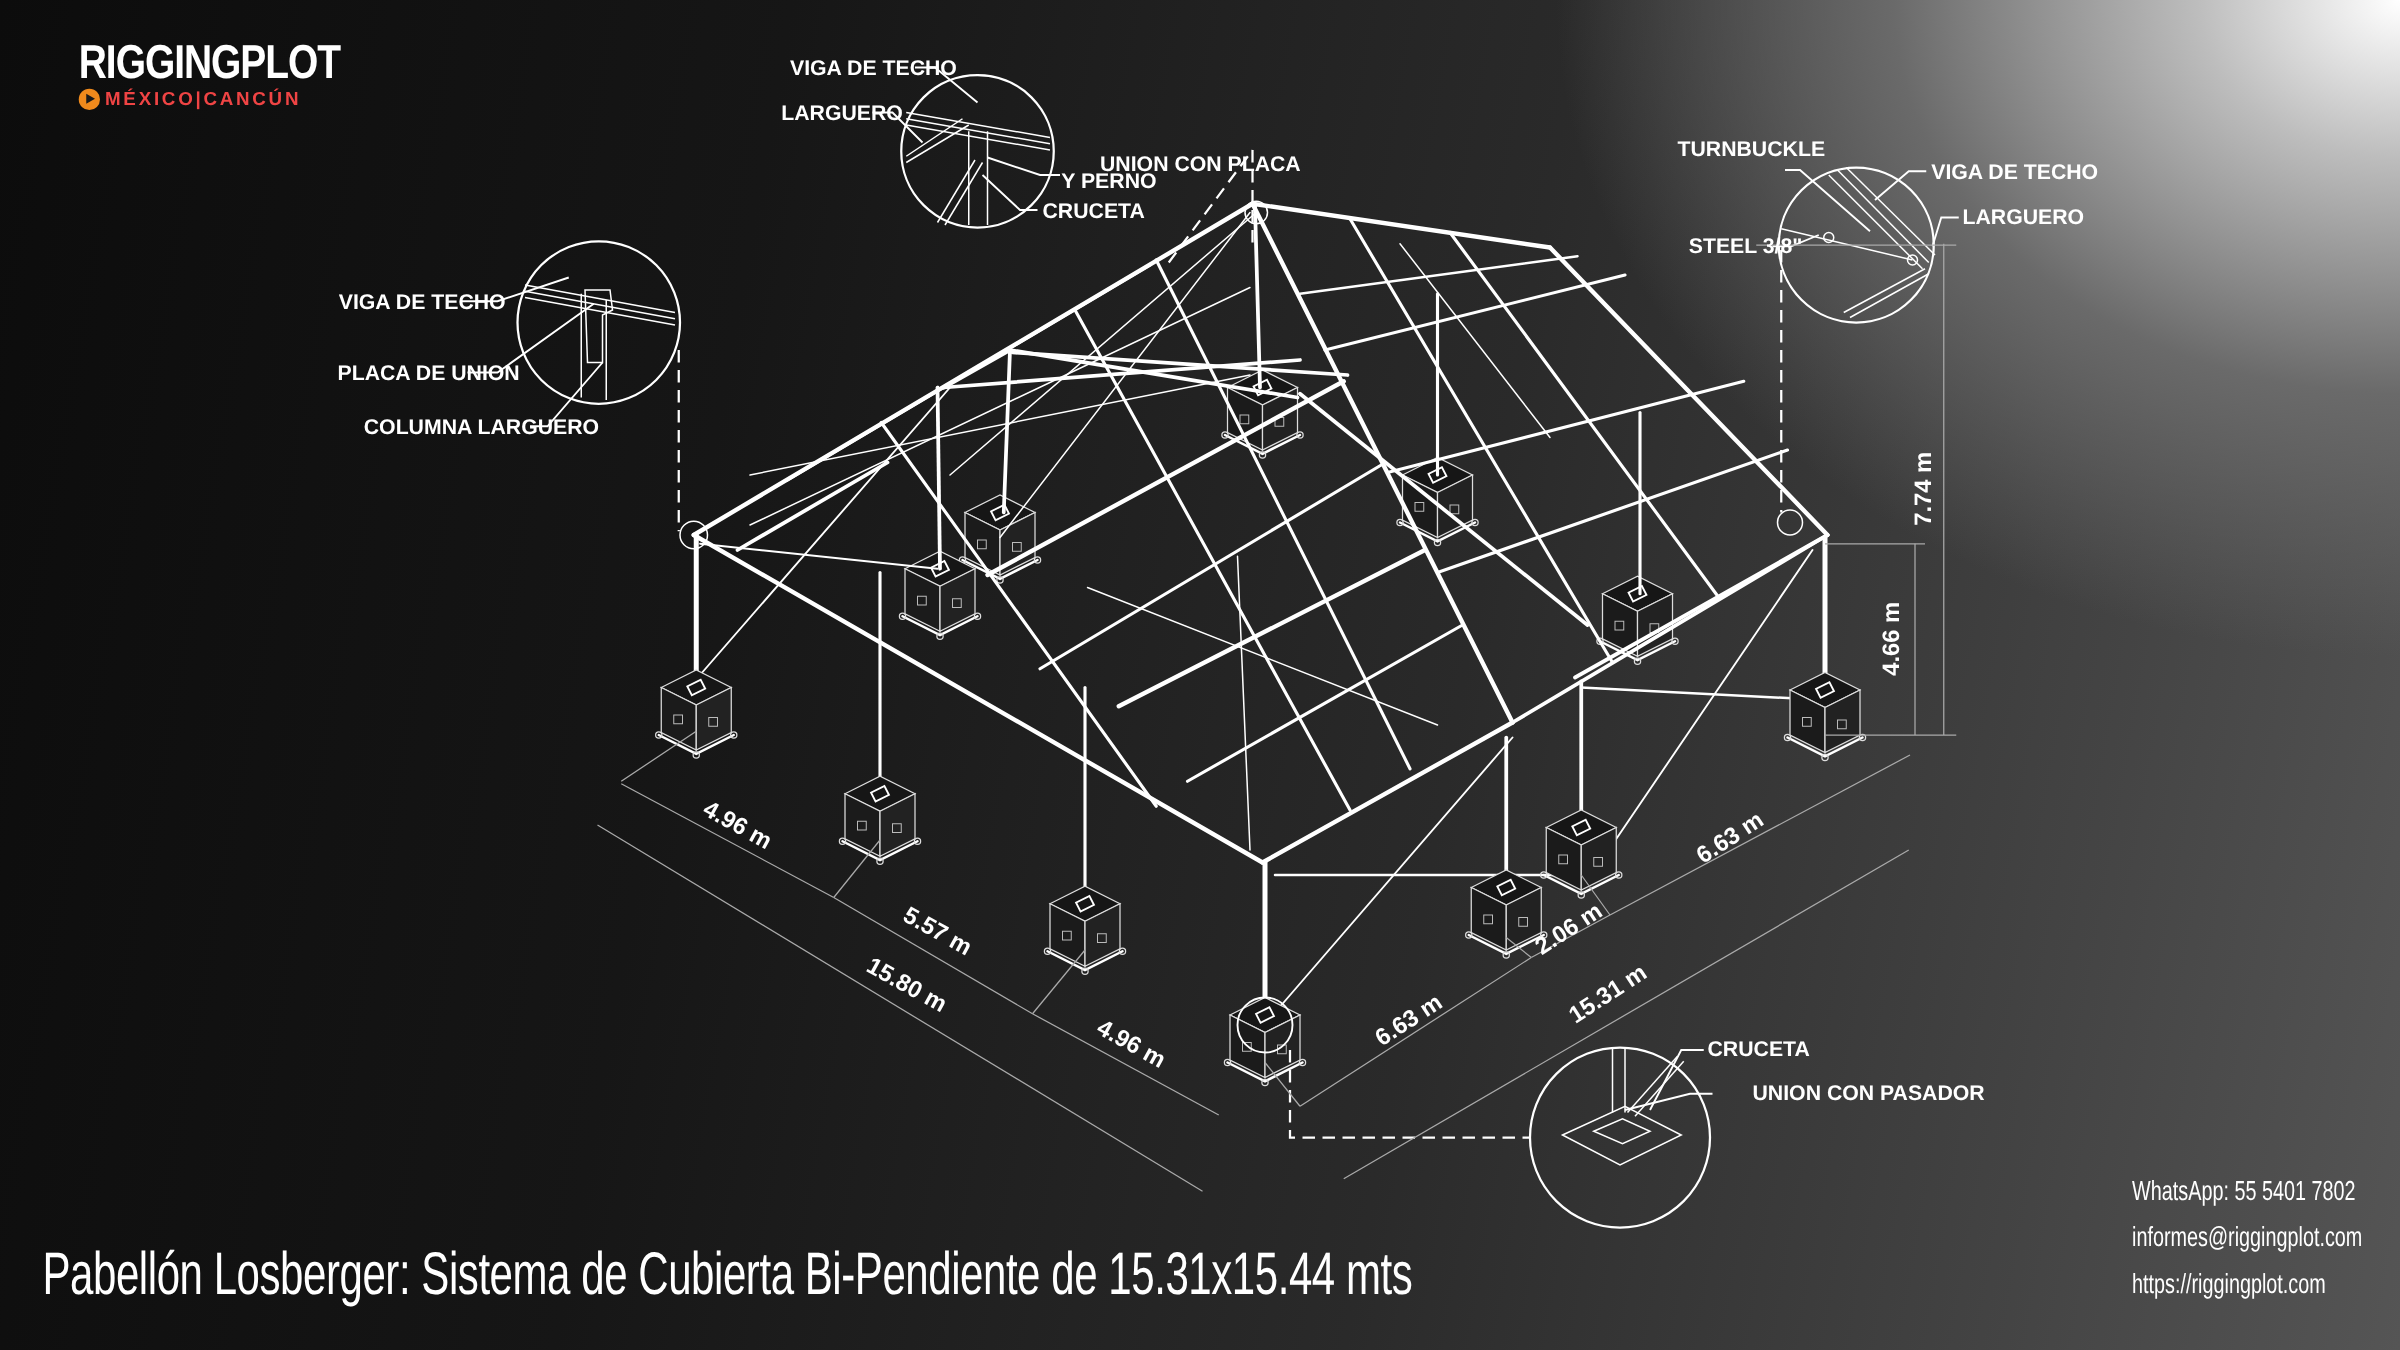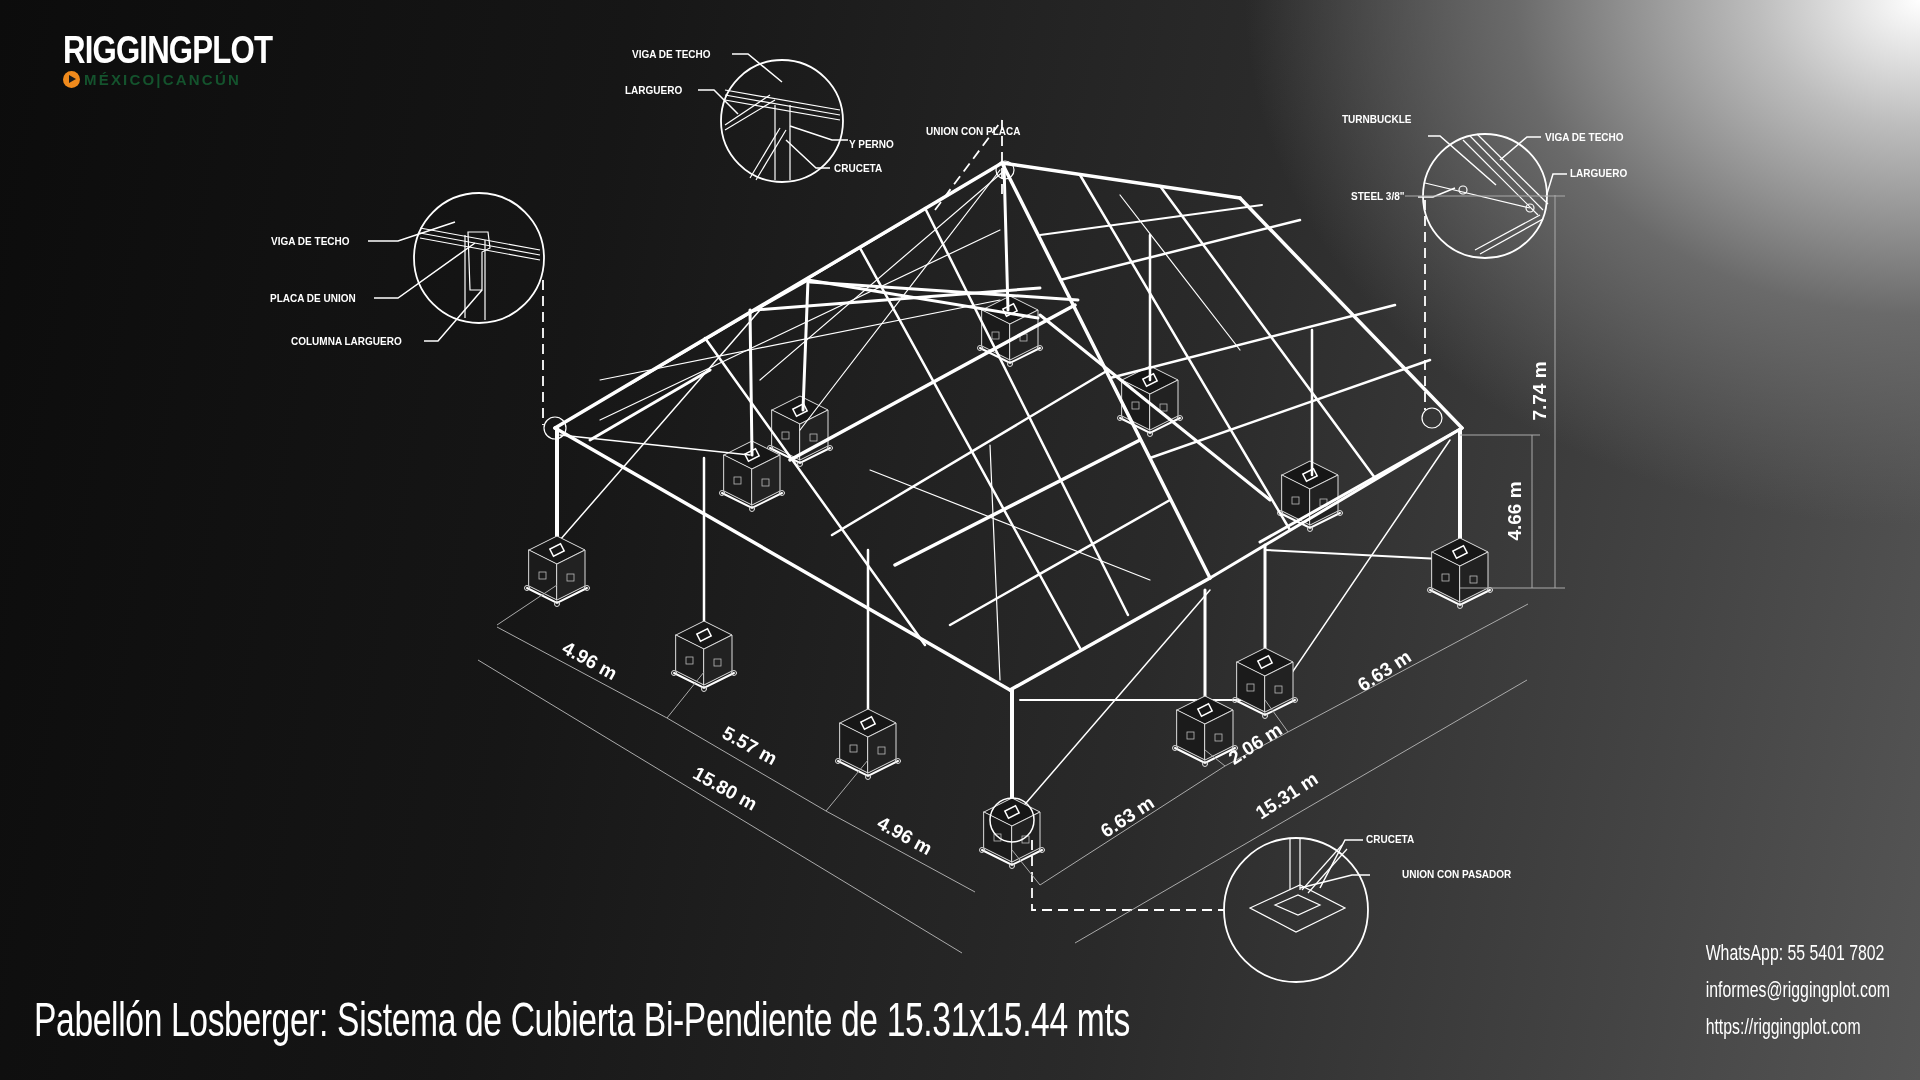--- a/index.html
+++ b/index.html
@@ -6,23 +6,23 @@
   body{width:1920px;height:1080px;overflow:hidden;position:relative;
     background:
       radial-gradient(ellipse 900px 700px at 1920px 0px, #ffffff 0%, #bdbdbd 18%, #6a6a6a 45%, rgba(40,40,40,0) 75%),
       linear-gradient(100deg, #0c0c0c 0%, #161616 30%, #2a2a2a 60%, #444 85%, #555 100%);
     font-family:"Liberation Sans", sans-serif;color:#fff;}
   .logo{position:absolute;left:63px;top:30px;}
   .logo-main{font-family:"Liberation Sans", sans-serif;font-weight:700;font-size:38px;letter-spacing:-1px;transform:scaleX(0.82);transform-origin:left;line-height:40px;color:#fff;}
   .logo-sub{display:flex;align-items:center;gap:4px;margin-top:1px;}
   .play{width:17px;height:17px;border-radius:50%;background:#f08a1c;position:relative;}
   .play:after{content:"";position:absolute;left:6px;top:4px;border-left:7px solid #1a1a1a;border-top:4.5px solid transparent;border-bottom:4.5px solid transparent;}
-  .logo-sub-text{font-weight:700;font-size:15px;letter-spacing:2.2px;color:#14532d;}
+  .logo-sub-text{font-weight:700;font-size:15px;letter-spacing:2.2px;color:#ef4444;}
   svg.art{position:absolute;left:0;top:0;}
-  .lbl{position:absolute;font-weight:700;font-size:10px;color:#fff;white-space:nowrap;line-height:13px;}
+  .lbl{position:absolute;font-weight:700;font-size:17px;color:#fff;white-space:nowrap;line-height:13px;}
   .dim{position:absolute;font-weight:700;font-size:19px;color:#fff;white-space:nowrap;transform-origin:center;}
   .title{position:absolute;left:34px;top:992px;font-family:"Liberation Sans Narrow","Liberation Sans", sans-serif;font-size:48px;color:#fff;transform:scaleX(0.7);transform-origin:left;white-space:nowrap;letter-spacing:-0.5px;}
   .contact{position:absolute;right:30px;top:934px;}
   .contact div{font-size:22px;line-height:37px;color:#fff;transform:scaleX(0.72);transform-origin:right;white-space:nowrap;}
 </style>
 </head>
 <body>
 
 <div class="logo">
   <div class="logo-main">RIGGINGPLOT</div>
@@ -256,21 +256,21 @@
     <line x1="704" y1="672" x2="667" y2="718"></line>
     <line x1="868" y1="760" x2="826" y2="811"></line>
     <line x1="1012" y1="850" x2="1040" y2="885"></line>
     <line x1="1205" y1="750" x2="1225" y2="766"></line>
     <line x1="1265" y1="700" x2="1288" y2="732"></line>
   </g>
 </svg>
 
 <div class="lbl" style="left:632px;top:48px;">VIGA DE TECHO</div>
 <div class="lbl" style="left:625px;top:84px;">LARGUERO</div>
-<div class="lbl" style="left:886px;top:125px;padding-left:40px;">UNION CON PLACA</div>
+<div class="lbl" style="left:840px;top:125px;padding-left:40px;">UNION CON PLACA</div>
 <div class="lbl" style="left:849px;top:138px;">Y PERNO</div>
 <div class="lbl" style="left:834px;top:162px;">CRUCETA</div>
 
 <div class="lbl" style="left:271px;top:235px;">VIGA DE TECHO</div>
 <div class="lbl" style="left:270px;top:292px;">PLACA DE UNION</div>
 <div class="lbl" style="left:291px;top:335px;">COLUMNA LARGUERO</div>
 
 <div class="lbl" style="left:1342px;top:113px;">TURNBUCKLE</div>
 <div class="lbl" style="left:1545px;top:131px;">VIGA DE TECHO</div>
 <div class="lbl" style="left:1570px;top:167px;">LARGUERO</div>

